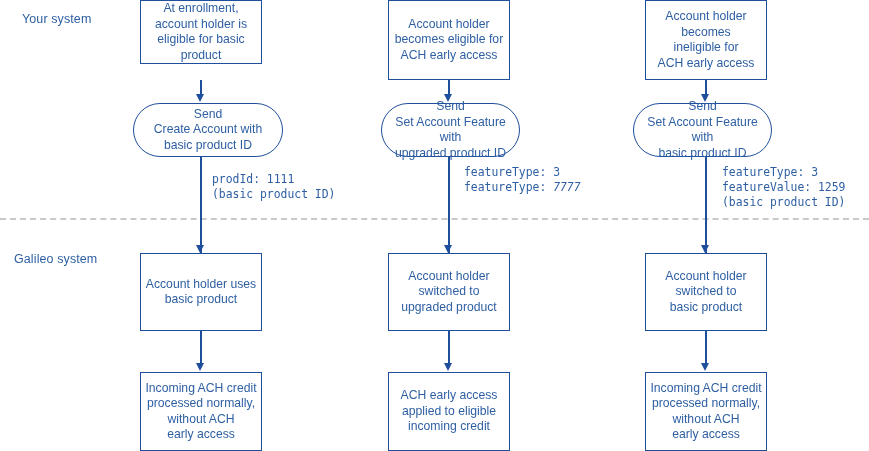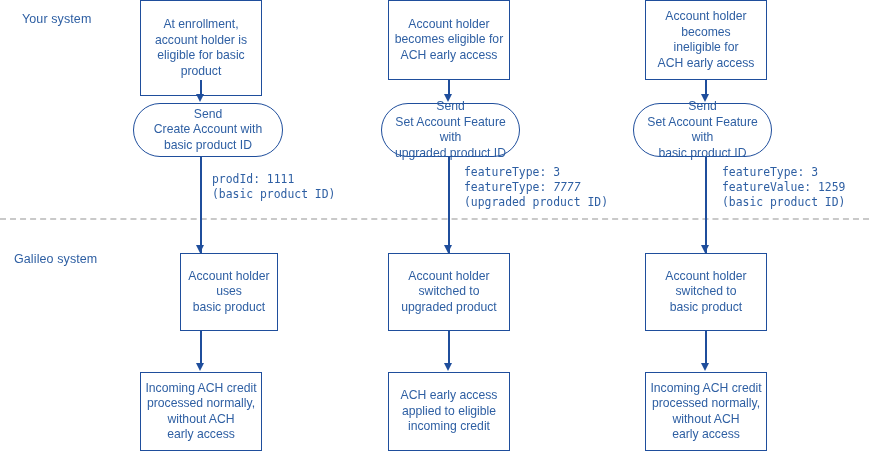--- a/index.html
+++ b/index.html
@@ -90,35 +90,35 @@
 </head>
 <body>
 
 <div id="canvas">
 
   <div class="lane-label your">Your system</div>
   <div class="lane-label galileo">Galileo system</div>
 
   <div class="divider"></div>
 
-  <div class="node" style="left:140px; top:0px; width:122px; height:96px;">
+  <div class="node" style="left:140px; top:0px; width:122px; height:64px;">
     <span class="txt">At enrollment,<br>account holder is<br>eligible for basic<br>product</span>
   </div>
   <div class="conn" style="left:200px; top:80px; height:16px;"></div>
   <div class="arrowhead" style="left:196px; top:94px;"></div>
 
   <div class="node rounded" style="left:133px; top:103px; width:150px; height:54px;">
     <span class="txt">Send<br>Create Account with<br>basic product ID</span>
   </div>
   <div class="conn" style="left:200px; top:157px; height:96px;"></div>
   <div class="arrowhead" style="left:196px; top:245px;"></div>
 
   <div class="annot" style="left:212px; top:172px;"><span>prodId: 1111</span><br><span>(basic product ID)</span></div>
 
-  <div class="node" style="left:140px; top:253px; width:98px; height:78px;margin-left:40px;">
+  <div class="node" style="left:140px; top:253px; width:122px; height:78px;">
     <span class="txt">Account holder uses<br>basic product</span>
   </div>
   <div class="conn" style="left:200px; top:331px; height:34px;"></div>
   <div class="arrowhead" style="left:196px; top:363px;"></div>
 
   <div class="node" style="left:140px; top:372px; width:122px; height:79px;">
     <span class="txt">Incoming ACH credit<br>processed normally,<br>without ACH<br>early access</span>
   </div>
 
   <div class="node" style="left:388px; top:0px; width:122px; height:80px;">
@@ -126,21 +126,21 @@
   </div>
   <div class="conn" style="left:448px; top:80px; height:16px;"></div>
   <div class="arrowhead" style="left:444px; top:94px;"></div>
 
   <div class="node rounded" style="left:381px; top:103px; width:139px; height:54px;">
     <span class="txt">Send<br>Set Account Feature with<br>upgraded product ID</span>
   </div>
   <div class="conn" style="left:448px; top:157px; height:96px;"></div>
   <div class="arrowhead" style="left:444px; top:245px;"></div>
 
-  <div class="annot" style="left:464px; top:165px;"><span>featureType: 3</span><br><span>featureType: </span><span class="em">7777</span><br><span>(upgraded product ID)</span></div>
+  <div class="annot" style="left:464px; top:165px;"><span>featureType: 3</span><br><span>featureType: </span><span class="em">7777</span><br></div>
 
   <div class="node" style="left:388px; top:253px; width:122px; height:78px;">
     <span class="txt">Account holder<br>switched to<br>upgraded product</span>
   </div>
   <div class="conn" style="left:448px; top:331px; height:34px;"></div>
   <div class="arrowhead" style="left:444px; top:363px;"></div>
 
   <div class="node" style="left:388px; top:372px; width:122px; height:79px;">
     <span class="txt">ACH early access<br>applied to eligible<br>incoming credit</span>
   </div>

